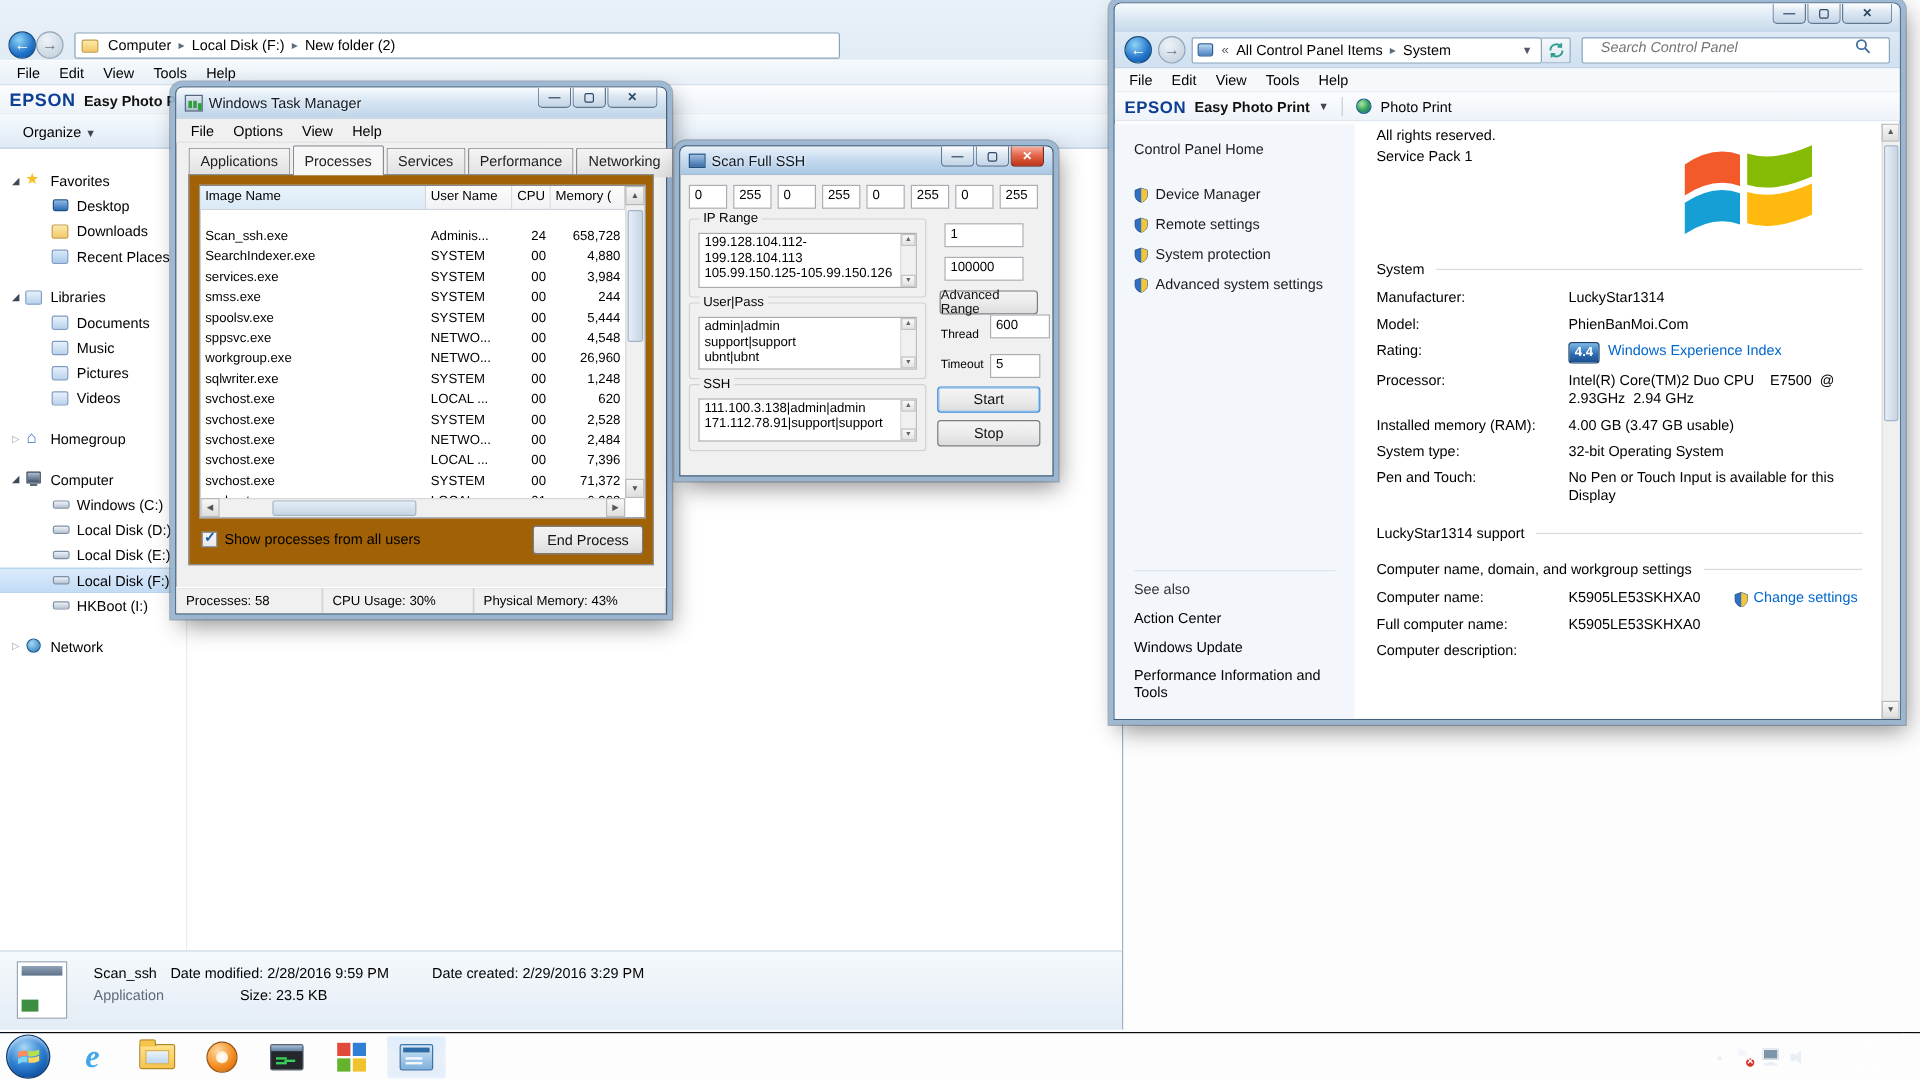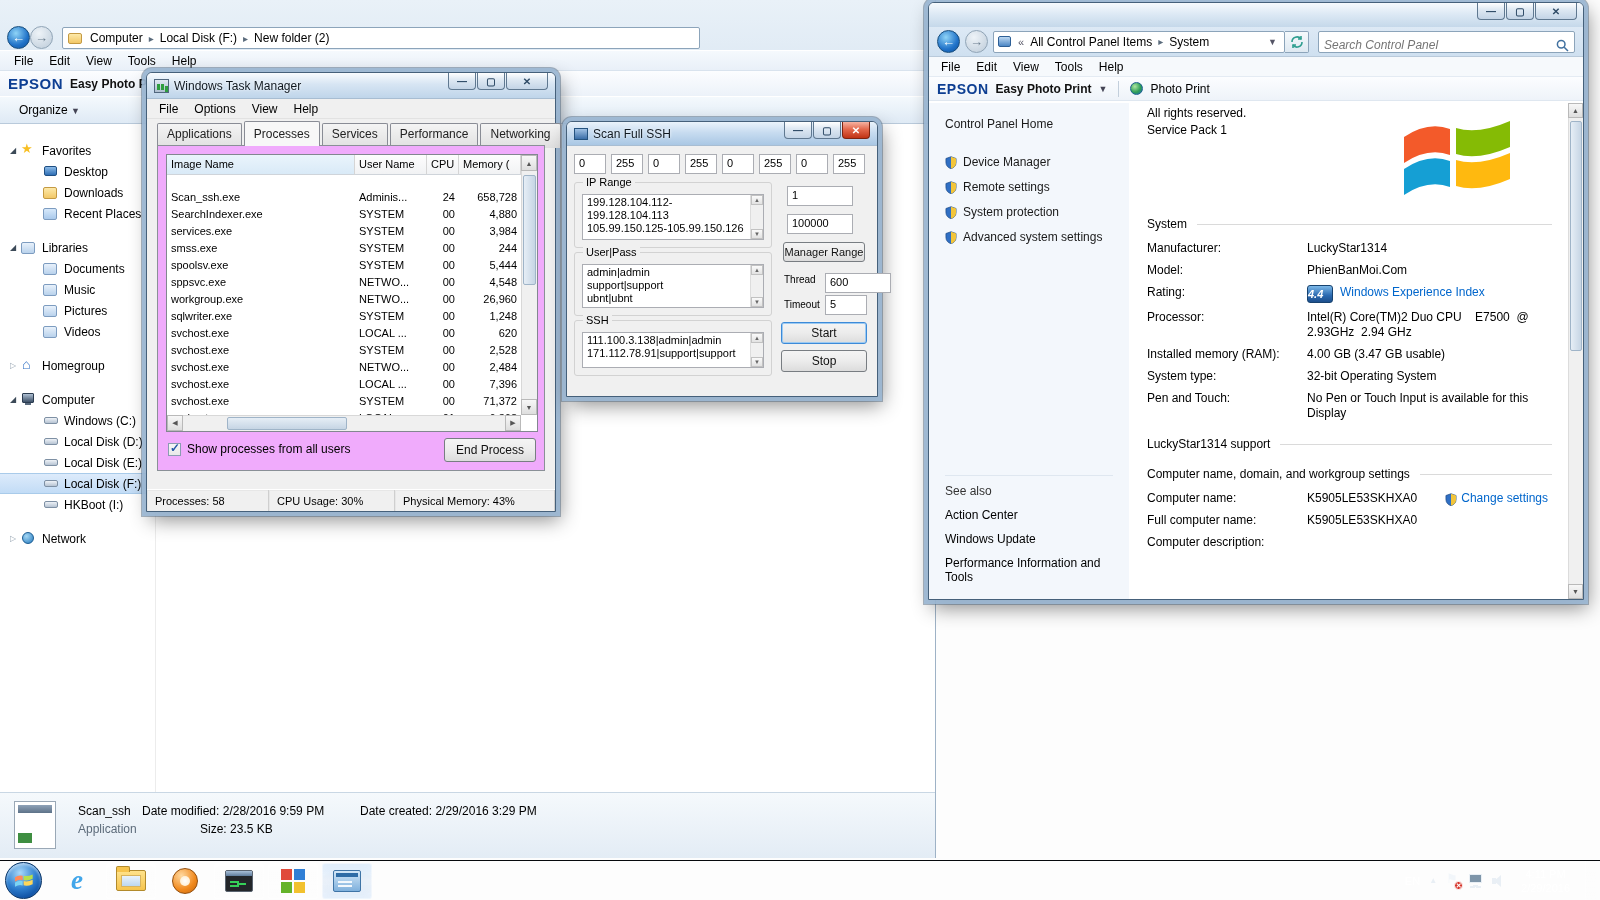--- a/index.html
+++ b/index.html
@@ -77,21 +77,21 @@
 .det-t{position:absolute;font-size:12px;white-space:nowrap}
 .det-grey{color:#5c6b7a}
 
 .tm{left:146px;top:72px;width:410px;height:440px;z-index:3}
 .tm-ico{width:15px;height:14px;background:linear-gradient(#dfe8f2,#aebecf);border:1px solid #51677e;position:relative;flex:none}
 .tm-ico::after{content:"";position:absolute;left:2px;bottom:2px;width:3px;height:6px;background:#2f9e3f;box-shadow:4px 0 0 #2f9e3f,8px 2px 0 #2f9e3f}
 .tm-menu{height:20px;background:#f0f0f0;border-bottom:1px solid #e2e2e2;padding-left:4px}
 .tm-tabs{position:absolute;left:10px;top:50px;display:flex}
 .tab{padding:3px 9px 4px;font-size:12px;border:1px solid #898c95;border-bottom:none;border-radius:2px 2px 0 0;background:linear-gradient(#f4f4f4,#e0e0e0);margin-right:2px;color:#222}
 .tab[data-active]{background:#f7f7f7;position:relative;z-index:2;top:-2px;padding-top:5px;padding-bottom:5px}
-.tm-panel{position:absolute;left:10px;top:72px;width:388px;height:326px;background:#f0abfc;border:1px solid #8a9097}
+.tm-panel{position:absolute;left:10px;top:72px;width:388px;height:326px;background:#a16207;border:1px solid #8a9097}
 .tm-tablewrap{position:absolute;left:8px;top:8px;width:372px;height:278px;border:1px solid #828790;background:#fff}
 .tm-head{position:absolute;left:0;top:0;right:16px;height:20px;display:flex}
 .tm-th{height:20px;border-right:1px solid #d5d5d5;border-bottom:1px solid #cfd4da;background:linear-gradient(#fdfdfd,#f1f2f4);font-size:11px;padding:3px 4px;white-space:nowrap;overflow:hidden}
 .tm-th:nth-of-type(1){width:188px;background:linear-gradient(#eaf4fc,#d9eaf7)}
 .tm-th:nth-of-type(2){width:72px}.tm-th:nth-of-type(3){width:32px}.tm-th:nth-of-type(4){flex:1}
 .tm-rows{position:absolute;left:0;top:20px;right:16px;bottom:16px;overflow:hidden}
 .tm-row{display:flex;height:17px;font-size:11px}
 .tm-row span{padding:16px 4px;white-space:nowrap;overflow:hidden}
 .c-name{width:188px}.c-user{width:72px}.c-cpu{width:32px;text-align:right}.c-mem{flex:1;text-align:right;padding-right:8px}
 .vscroll{position:absolute;top:0;right:0;bottom:16px;width:16px;background:#f0f0f0;border-left:1px solid #d8d8d8}
@@ -124,38 +124,38 @@
 .mini-scroll i{position:absolute;left:0;width:12px;height:10px;background:linear-gradient(#fafafa,#e2e2e2);border:1px solid #c2c2c2;font-style:normal;font-size:6px;color:#666;display:flex;align-items:center;justify-content:center}
 .mini-scroll .u{top:0}.mini-scroll .d{bottom:0}
 .g-ip{left:7px;top:60px;width:198px;height:66px}
 .g-up{left:7px;top:130px;width:198px;height:64px}
 .g-ssh{left:7px;top:198px;width:198px;height:56px}
 .in-start{position:absolute;left:220px;top:64px;width:66px}
 .in-count{position:absolute;left:220px;top:92px;width:66px}
 .gen-btn{position:absolute;left:216px;top:120px;width:82px;height:20px;font-size:11px}
 .flabel{position:absolute;font-size:10px}
 .l-thread{left:217px;top:152px}.l-timeout{left:217px;top:177px}
-.in-thread{position:absolute;left:258px;top:151px;width:66px}
+.in-thread{position:absolute;left:258px;top:140px;width:50px}
 .in-timeout{position:absolute;left:258px;top:173px;width:42px}
 .start-btn{position:absolute;left:214px;top:200px;width:86px;height:22px;border:1px solid #3c8ad8;box-shadow:0 0 0 1px #9ccaf2 inset}
 .stop-btn{position:absolute;left:214px;top:228px;width:86px;height:22px}
 .ssh-status{position:absolute;left:0;right:0;bottom:0;height:21px;background:#f0f0f0;border-top:1px solid #ddd;display:flex;font-size:11px;align-items:stretch}
 .ssh-status .stcell{border-right:1px solid #cfcfcf}
 .ssh-status .t1{width:44px}.ssh-status .t2{flex:1}
 
 .cp{left:928px;top:2px;width:656px;height:598px;z-index:5;background:#fff}
 .cp-title{height:24px;border-radius:5px 5px 0 0;background:linear-gradient(#f6fafd,#dbe8f4 50%,#c5d8ea);display:flex;justify-content:flex-end;padding-right:6px}
 .cp-addr{height:30px;background:linear-gradient(#dde9f5,#cfe0f0);display:flex;align-items:center;padding:0 8px;gap:5px;border-bottom:1px solid #b9cadb}
 .cp-addr .navbtn{position:static;top:auto}
 .addrbox2{height:22px;flex:none;width:292px;background:#fff;border:1px solid #8ca4ba;border-radius:2px;display:flex;align-items:center;padding:0 4px;font-size:12px}
 .cp-win-ic{width:13px;height:11px;background:linear-gradient(#bcd8f2,#4c86c4);border:1px solid #2d5f96;border-radius:2px;margin-right:4px;flex:none}
 .chev-left{color:#55импort;color:#556;font-size:11px;padding:0 3px}
 .addr-dd{margin-left:auto;font-size:9px;color:#556;padding:0 3px}
 .refresh-btn{width:24px;height:22px;display:flex;align-items:center;justify-content:center;border:1px solid #8ca4ba;border-left:none;background:linear-gradient(#f5f9fc,#dfe9f2);border-radius:0 2px 2px 0;margin-left:-5px}
-.searchbox{margin-left:4px;flex:1;height:22px;background:#fff;border:1px solid #8ca4ba;border-radius:2px;display:flex;align-items:flex-end;padding:0 5px}
+.searchbox{margin-left:4px;flex:1;height:22px;background:#fff;border:1px solid #8ca4ba;border-radius:2px;display:flex;align-items:flex-start;padding:0 15px}
 .searchbox input{border:none;outline:none;flex:1;font-size:12px;font-style:italic;color:#7a8a99;font-family:"Liberation Sans",sans-serif;background:transparent}
 .cp-menu{height:20px;background:#f6f9fc;border-bottom:1px solid #e4ebf3;padding-left:4px}
 .cp-epson{height:24px;display:flex;align-items:center;gap:7px;padding-left:8px;background:linear-gradient(#fcfdff,#eef3f9);border-bottom:1px solid #dfe7f0}
 .cp-body{position:absolute;left:0;top:100px;right:0;bottom:0;display:flex;background:#fff}
 .cp-sidebar{width:200px;flex:none;background:#f3f7fc;position:relative;padding:14px 0 0 16px}
 .cp-home{font-size:12px;color:#1a1a1a;margin-bottom:24px}
 .cp-task{display:flex;align-items:flex-start;gap:6px;margin-bottom:11px;font-size:12px;color:#1a1a1a;width:170px}
 .cp-seealso{position:absolute;left:16px;top:372px;width:170px}
 .cp-seealso .hd{color:#333;font-size:12px;margin-bottom:10px;border-top:1px solid #dfe7f0;padding-top:8px;width:168px}
 .cp-seealso .it{font-size:12px;margin-bottom:10px}
@@ -164,21 +164,21 @@
 .cp-frag{margin:3px 0 0 18px;font-size:12px}
 .winflag{position:absolute;right:45px;top:4px}
 .sect{display:flex;align-items:center;margin:0 16px 10px 18px;font-size:12px}
 .sect .st{margin-right:10px;white-space:nowrap}
 .sect::after{content:"";flex:1;height:1px;background:#dadada}
 .sect.first{margin-top:80px}
 .sect.mid{margin-top:16px}
 .crow{display:flex;margin:0 16px 7px 18px;font-size:12px;line-height:15px;align-items:flex-start}
 .crow .lab{width:160px;flex:none}
 .crow .val{white-space:pre-wrap;flex:1}
-.wei-badge{display:inline-block;min-width:26px;height:18px;background:linear-gradient(#7cb8e8,#2a69b0 60%,#1d4f8c);border:1px solid #17426f;border-radius:3px;color:#fff;font-weight:bold;font-style:italic;font-size:11px;text-align:left;line-height:17px;margin-right:7px}
+.wei-badge{display:inline-block;min-width:26px;height:18px;background:linear-gradient(#7cb8e8,#2a69b0 60%,#1d4f8c);border:1px solid #17426f;border-radius:3px;color:#fff;font-weight:bold;font-size:11px;text-align:center;line-height:17px;margin-right:7px}
 .chg{margin-left:auto;display:flex;align-items:flex-end;gap:4px;padding-right:4px}
 .cp-scroll{position:absolute;right:0;top:0;bottom:0;width:15px;background:#f0f0f0;border-left:1px solid #dcdcdc}
 .cp-scroll .sbtn{width:15px;height:15px}
 .cp-scroll .up{top:0;left:-1px}.cp-scroll .dn{bottom:0;left:-1px}
 .cp-thumb{position:absolute;left:1px;width:12px;top:18px;height:230px;background:linear-gradient(90deg,#e6eef6,#c6d5e4);border:1px solid #9fb4c8;border-radius:2px}
 
 .taskbar{position:absolute;left:0;bottom:0;width:1600px;height:40px;z-index:20;display:flex;align-items:center;
   background:linear-gradient(#4d5d70,#2b3念542 18%,#27323f 18%,#161d26 60%,#0d1219);border-top:1px solid #06090d}
 .orb{width:37px;height:37px;margin:0 8px 0 5px;border-radius:50%;flex:none;display:flex;align-items:center;justify-content:center;
   background:radial-gradient(circle at 40% 28%,#a8d8f8,#2f80d0 48%,#0c4da0 80%,#083b7e);border:1px solid #0a3566;box-shadow:inset 0 2px 3px rgba(255,255,255,.55)}
@@ -571,21 +571,21 @@
       <span class="glabel">IP Range</span>
       <div class="listbox">199.128.104.112-199.128.104.113
 105.99.150.125-105.99.150.126</div>
       <div class="mini-scroll" style="top:12px;bottom:8px;right:8px">
           <i class="u">▲</i>
           <i class="d">▼</i>
         </div>
     </div>
     <span class="tbx in-start">1</span>
     <span class="tbx in-count">100000</span>
-    <div class="btn gen-btn">Manager Range</div>
+    <div class="btn gen-btn">Advanced Range</div>
     <div class="grp g-up">
       <span class="glabel">User|Pass</span>
       <div class="listbox">admin|admin
 support|support
 ubnt|ubnt</div>
       <div class="mini-scroll" style="top:12px;bottom:8px;right:8px">
           <i class="u">▲</i>
           <i class="d">▼</i>
         </div>
     </div>

